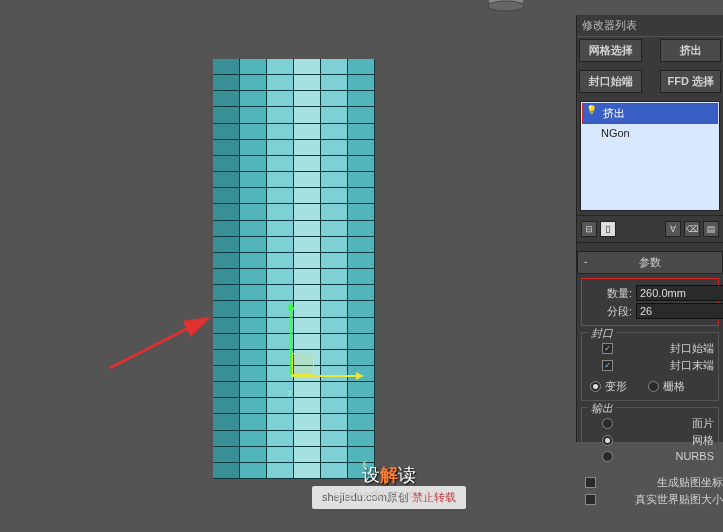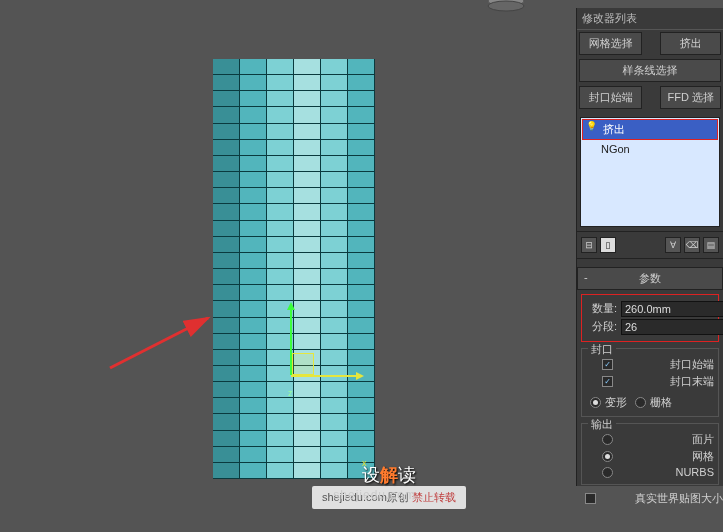--- a/index.html
+++ b/index.html
@@ -18,46 +18,46 @@
 .gizmo-x { position: absolute; width: 65px; height: 2px; background: #e6e63c; bottom: 13px; left: 5px; }
 .gizmo-x:after { content:""; position:absolute; right:-8px; top:-3px; border-top:4px solid transparent; border-bottom:4px solid transparent; border-left:8px solid #e6e63c; }
 .gizmo-box { position:absolute; width:22px; height:22px; border:1px solid #e6e63c; bottom:15px; left:6px; background:rgba(230,230,60,0.15); }
 .axis-lbl { position:absolute; font-size:9px; color:#e6e63c; }
 .watermark-txt { position:absolute; left:292px; bottom:23px; background:rgba(240,240,240,0.9); padding:4px 10px; font-size:11px; border-radius:2px; color:#555;margin-left:20px; }
 .watermark-txt .red { color:#c04040; }
 .logo { position:absolute; right:160px; bottom:45px; color:#fff; font-size:18px; text-shadow:1px 1px 2px #000; }
 .logo .hl { color:#ff7b2e; font-weight:bold; }
 .logo-sub { position:absolute; right:160px; bottom:30px; font-size:12px; color:#ccc; letter-spacing:1px; }
 
-.panel { position:absolute; right:0; top:8px; width:147px; height:478px; background:#3a3a3a; border-left:1px solid #222; color:#d0d0d0; font-size:11px; }
+.panel { position:absolute; right:0; top:15px; width:147px; height:427px; background:#3a3a3a; border-left:1px solid #222; color:#d0d0d0; font-size:11px; }
 .lbl-top { padding:3px 5px; color:#bbb; border-bottom:1px solid #555; }
-.btn-row { display:flex; gap:18px; padding:2px 2px; }
+.btn-row { display:flex; gap:18px; padding:2px 2px;font-weight:bold; }
 .btn { flex:1; background:#4a4a4a; border:1px solid #222; padding:3px 2px; text-align:center; font-size:11px; cursor:pointer; white-space:nowrap; overflow:hidden; }
 .btn.r { flex:0.95; }
 .stack { margin:6px 3px 0 3px; background:#d8e8ff; height:110px; border:1px solid #222; }
 .stack-item { padding:2px 6px 2px 20px; font-size:11px; position:relative; color:#222; }
 .stack-item.sel { background:#3a5fc4; color:#fff; border:1px solid #d22; margin:1px; }
 .stack-item.sel:before { content:"💡"; position:absolute; left:3px; top:1px; font-size:9px; }
 .toolbar { display:flex; gap:3px; padding:5px 4px; border-top:1px solid #222; border-bottom:1px solid #222; margin-top:4px; align-items:center; justify-content:space-between; }
 .tb-ico { width:16px; height:16px; background:#555; border:1px solid #222; display:flex; align-items:center; justify-content:center; font-size:9px; cursor:pointer; }
 .tb-ico.active { background:#ddd; color:#222; }
 .rollout-hdr { background:#4a4a4a; padding:3px 6px; margin-top:8px; border:1px solid #222; text-align:center; position:relative; }
 .rollout-hdr .dash { position:absolute; left:6px; }
 .param-box { border:1px solid #d22; margin:4px 4px; padding:4px; }
-.param-row { display:flex; align-items:flex-start; margin:2px 1px; }
+.param-row { display:flex; align-items:center; margin:2px 16px; }
 .param-lbl { flex:0 0 34px; text-align:right; padding-right:4px; }
 .spinner { flex:1; background:#2a2a2a; border:1px solid #111; padding:1px 3px; color:#ddd; font-size:11px; }
 .fieldset { border:1px solid #555; margin:6px 4px; padding:6px 4px 4px 4px; position:relative; }
-.fieldset-lbl { position:absolute; top:-7px; left:6px; background:#3a3a3a; padding:0 3px; font-size:11px; }
+.fieldset-lbl { position:absolute; top:-7px; left:6px; background:#3a3a3a; padding:0 3px; font-size:11px;font-style:italic; }
 .chk-row, .rad-row { display:flex; align-items:center; margin:2px 0 2px 16px; gap:4px;justify-content:space-between; }
 .chk, .rad { width:11px; height:11px; border:1px solid #888; background:#2a2a2a; display:flex; align-items:center; justify-content:center; font-size:8px; cursor:pointer; }
 .rad { border-radius:50%; }
 .rad.on:after { content:""; width:5px; height:5px; background:#ddd; border-radius:50%; }
 .chk.on:after { content:"✓"; color:#8cf; }
-.rad-group { display:flex; gap:8px; margin:4px 0 0 4px; }
+.rad-group { display:flex; gap:21px; margin:4px 0 0 4px; }
 </style>
 </head>
 <body>
 
 <div class="viewport">
   <div class="cylinder-icon">
     <svg width="40" height="18">
         <ellipse cx="20" cy="6" rx="18" ry="5" fill="#888" stroke="#555"></ellipse>
         <ellipse cx="20" cy="11" rx="18" ry="5" fill="#666" stroke="#444"></ellipse>
       </svg>
@@ -297,21 +297,20 @@
 </div>
 
 <div class="panel">
   <div class="lbl-top">修改器列表</div>
 
   <div class="btn-row">
     <div class="btn">网格选择</div>
     <div class="btn r">挤出</div>
   </div>
   <div class="btn-row">
-    <div class="btn">样条线选择</div>
   </div>
   <div class="btn-row">
     <div class="btn">封口始端</div>
     <div class="btn r">FFD 选择</div>
   </div>
 
   <div class="stack">
     <div class="stack-item sel">挤出</div>
     <div class="stack-item">NGon</div>
   </div>
@@ -375,15 +374,19 @@
         <span>网格</span>
       </div>
     <div class="chk-row">
         <div class="rad"></div>
         <span>NURBS</span>
       </div>
   </div>
 
   <div class="chk-row" style="margin-left:8px">
       <div class="chk"></div>
+      <span>生成贴图坐标</span>
+    </div>
+  <div class="chk-row" style="margin-left:8px">
+      <div class="chk"></div>
       <span>真实世界贴图大小</span>
     </div>
 </div>
 
 </body></html>

